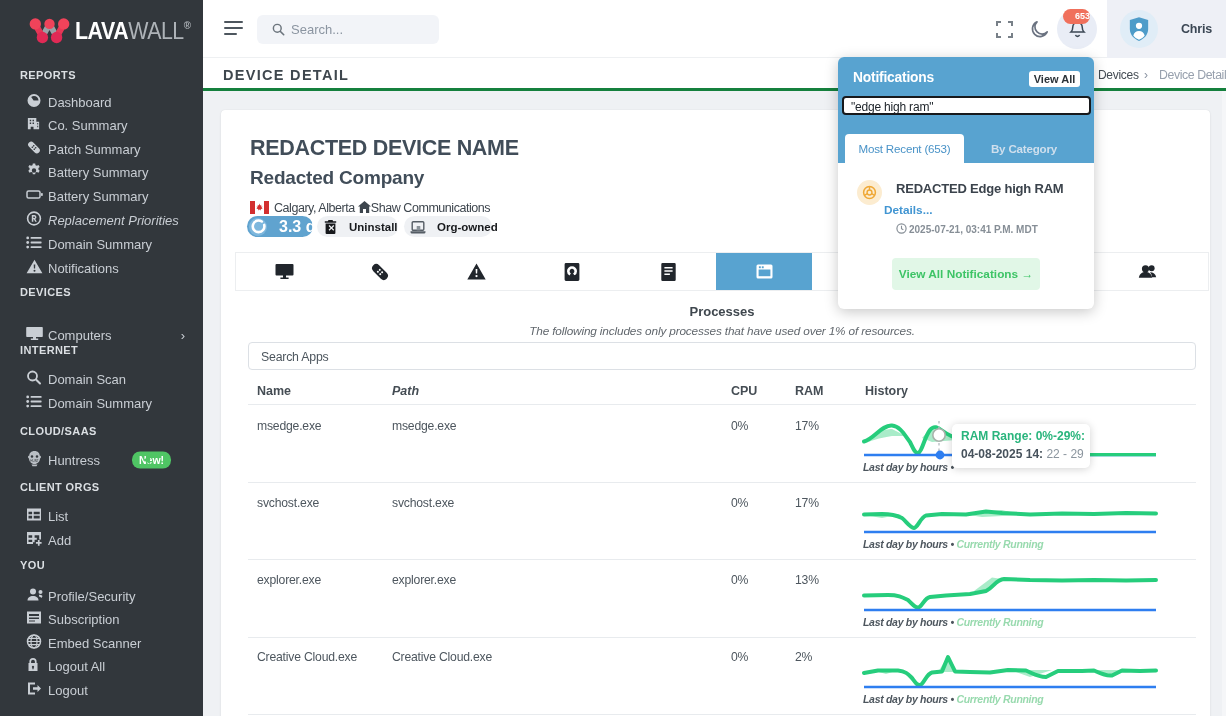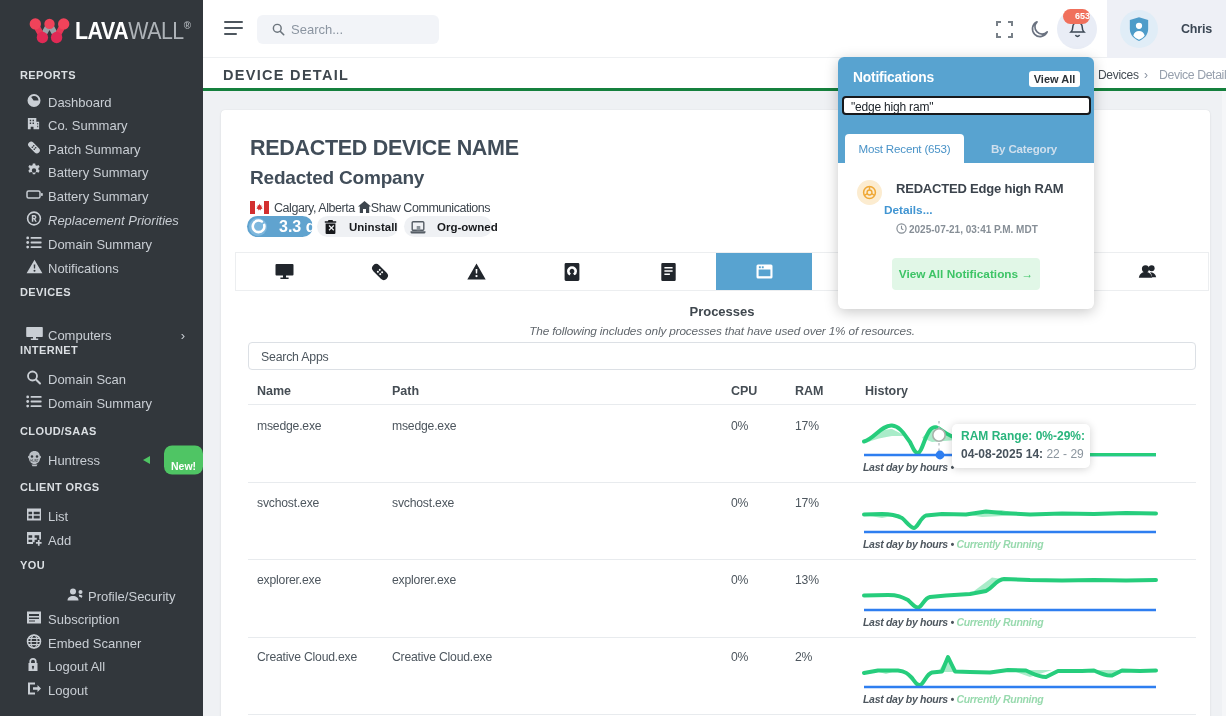--- a/index.html
+++ b/index.html
@@ -139,39 +139,39 @@
         </svg></span>
       <span class="tx">Domain Summary</span>
     </div>
 <div class="navlbl" style="top:424.5px;">CLOUD/SAAS</div>
 <div class="navitem" style="top:448.5px;">
       <span class="ic"><svg width="17" height="17" viewBox="0 0 17 17">
           <path fill="#b9bec4" d="M8.5 1C5 1 3.4 3.3 3.3 5.4 2.5 5.6 2 6.2 2 7c0 .7.4 1.2 1 1.5C3 11.4 5.2 14 8.5 14s5.5-2.6 5.5-5.5c.6-.3 1-.8 1-1.5 0-.8-.5-1.4-1.3-1.6C13.6 3.3 12 1 8.5 1zM6 5.2a1.3 1.3 0 1 1 0 2.6 1.3 1.3 0 0 1 0-2.6zm5 0a1.3 1.3 0 1 1 0 2.6 1.3 1.3 0 0 1 0-2.6zM5.5 14.5l1 1.7h4l1-1.7z"></path>
           <text x="8.5" y="12.4" font-size="3" fill="#32373c" text-anchor="middle" font-family="sans-serif">HUNT</text>
         </svg></span>
       <span class="tx">Huntress</span>
-      <span style="position:absolute;left:164px;top:50%;transform:translateY(-50%);background:#4fc564;color:#fff;font-size:10.5px;font-weight:bold;padding:14px 7px 3px;border-radius:8px;">New!</span>
+      <span style="position:absolute;left:132px;top:50%;transform:translateY(-50%);background:#4fc564;color:#fff;font-size:10.5px;font-weight:bold;padding:2px 7px 3px;border-radius:8px;">New!</span>
       <span style="position:absolute;left:143px;top:50%;transform:translateY(-50%);width:0;height:0;border-top:4px solid transparent;border-bottom:4px solid transparent;border-right:7px solid #4fc564;"></span>
     </div>
 <div class="navlbl" style="top:481px;">CLIENT ORGS</div>
 <div class="navitem" style="top:504.5px;">
       <span class="ic"><svg width="16" height="14" viewBox="0 0 16 14">
           <path fill="#c9ced4" d="M1 1h14v12H1zm1.5 3.2v2.6h3.6V4.2zm5.2 0v2.6h6V4.2zM2.5 8.3v2.6h3.6V8.3zm5.2 0v2.6h6V8.3z"></path>
         </svg></span>
       <span class="tx">List</span>
     </div>
 <div class="navitem" style="top:528.5px;">
       <span class="ic"><svg width="16" height="15" viewBox="0 0 16 15">
           <path fill="#c9ced4" d="M1 1h14v7.5h-1.8V4.2h-4.6v2.6h2.2v1.9H8.6v2.6H6.2V8.7H2.5v2.2H7V13H1zm1.5 3.2v2.6h3.7V4.2z"></path>
           <path fill="#c9ced4" d="M11.9 9h1.7v2h2v1.7h-2v2h-1.7v-2h-2V11h2z"></path>
         </svg></span>
       <span class="tx">Add</span>
     </div>
 <div class="navlbl" style="top:558.5px;">YOU</div>
-<div class="navitem" style="top:584.5px;margin-left:40px;">
+<div class="navitem" style="top:584.5px;">
       <span class="ic"><svg width="18" height="14" viewBox="0 0 18 14">
           <circle cx="7" cy="4" r="3" fill="#c9ced4"></circle>
           <path fill="#c9ced4" d="M1.5 13c0-3 2.4-4.6 5.5-4.6S12.5 10 12.5 13z"></path>
           <circle cx="14.5" cy="4.5" r="2" fill="#c9ced4"></circle>
           <path fill="#c9ced4" d="M13 7.2a4.4 4.4 0 0 1 3.6 1.4l-1.2 1.8A6.6 6.6 0 0 0 13 9z"></path>
         </svg></span>
       <span class="tx">Profile/Security</span>
     </div>
 <div class="navitem" style="top:608px;">
       <span class="ic"><svg width="16" height="14" viewBox="0 0 16 14">
@@ -339,21 +339,21 @@
       </svg>
     </div>
 
 <div style="position:absolute;left:0;top:194px;width:1002px;text-align:center;font-size:13px;font-weight:bold;color:#3f474e;">Processes</div>
 <div style="position:absolute;left:0;top:214px;width:1002px;text-align:center;font-size:11.8px;letter-spacing:-.15px;font-style:italic;color:#61676d;">The following includes only processes that have used over 1% of resources.</div>
 <div style="position:absolute;left:27px;top:232px;width:948px;height:28px;border:1px solid #dce0e5;border-radius:4px;background:#fff;">
   <span style="position:absolute;left:12px;top:7px;font-size:12.3px;letter-spacing:-.2px;color:#4d565e;">Search Apps</span>
 </div>
 
 <span class="th" style="left:36px;top:274px;">Name</span>
-<span class="th" style="left:171px;top:274px;">Path</span>
+<span class="th" style="left:171px;top:274px;font-style:italic;">Path</span>
 <span class="th" style="left:510px;top:274px;">CPU</span>
 <span class="th" style="left:574px;top:274px;">RAM</span>
 <span class="th" style="left:644px;top:274px;">History</span>
 <div class="rowline" style="top:294px;"></div>
 <div class="rowline" style="top:371.5px;"></div>
 <div class="rowline" style="top:449px;"></div>
 <div class="rowline" style="top:526.5px;"></div>
 <div class="rowline" style="top:604px;"></div>
 <span class="td" style="left:36px;top:309px;">msedge.exe</span>
 <span class="td" style="left:171px;top:309px;">msedge.exe</span>

